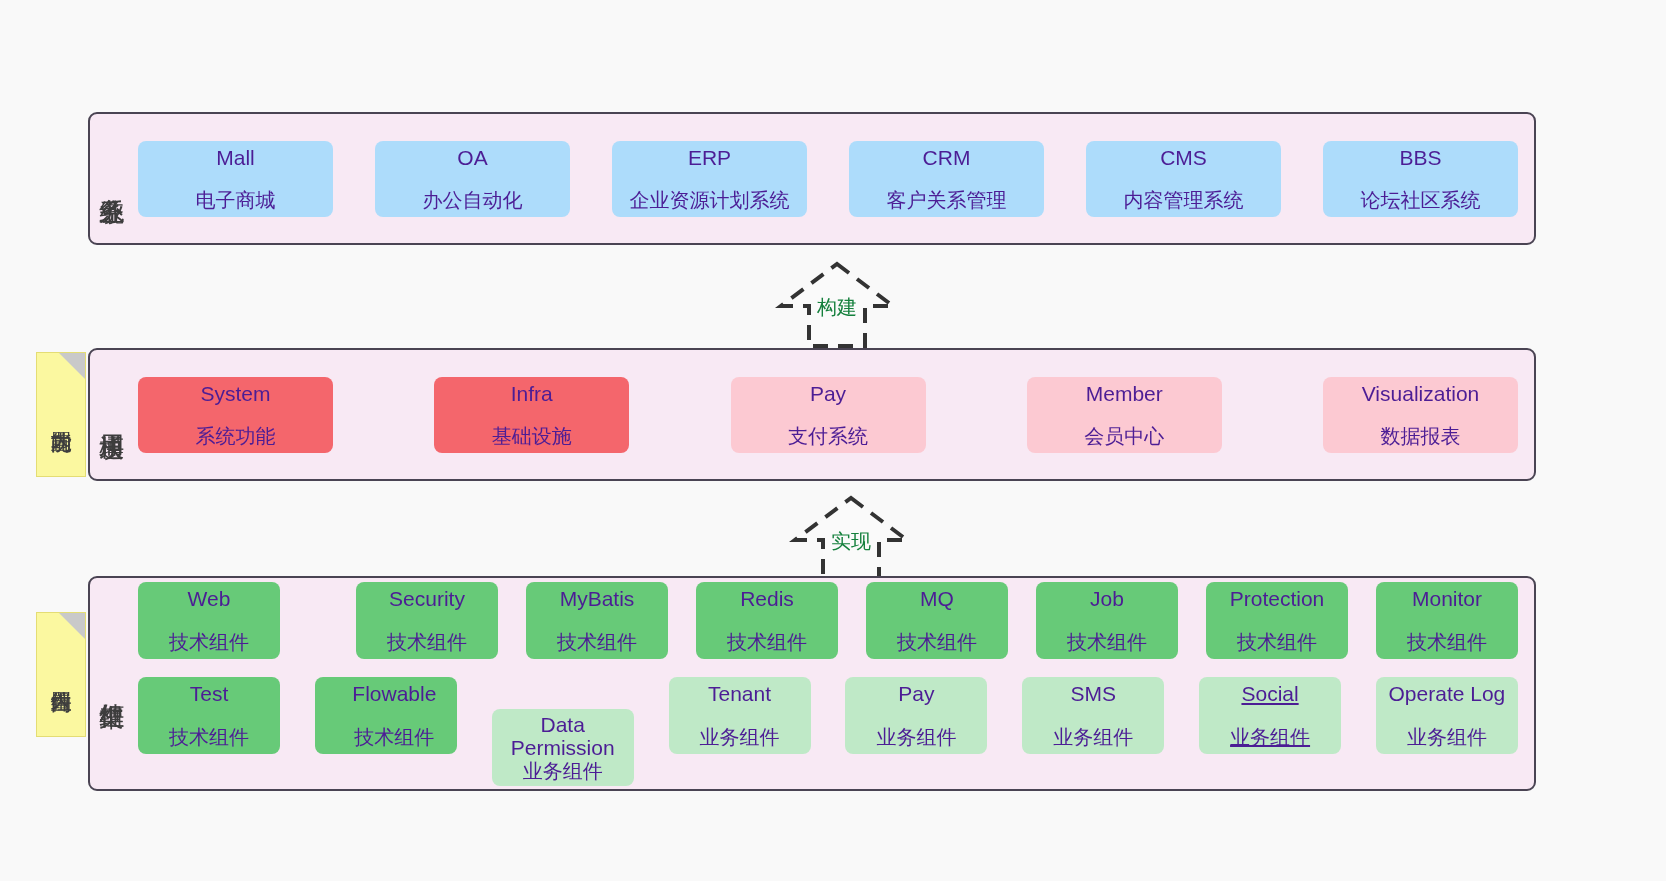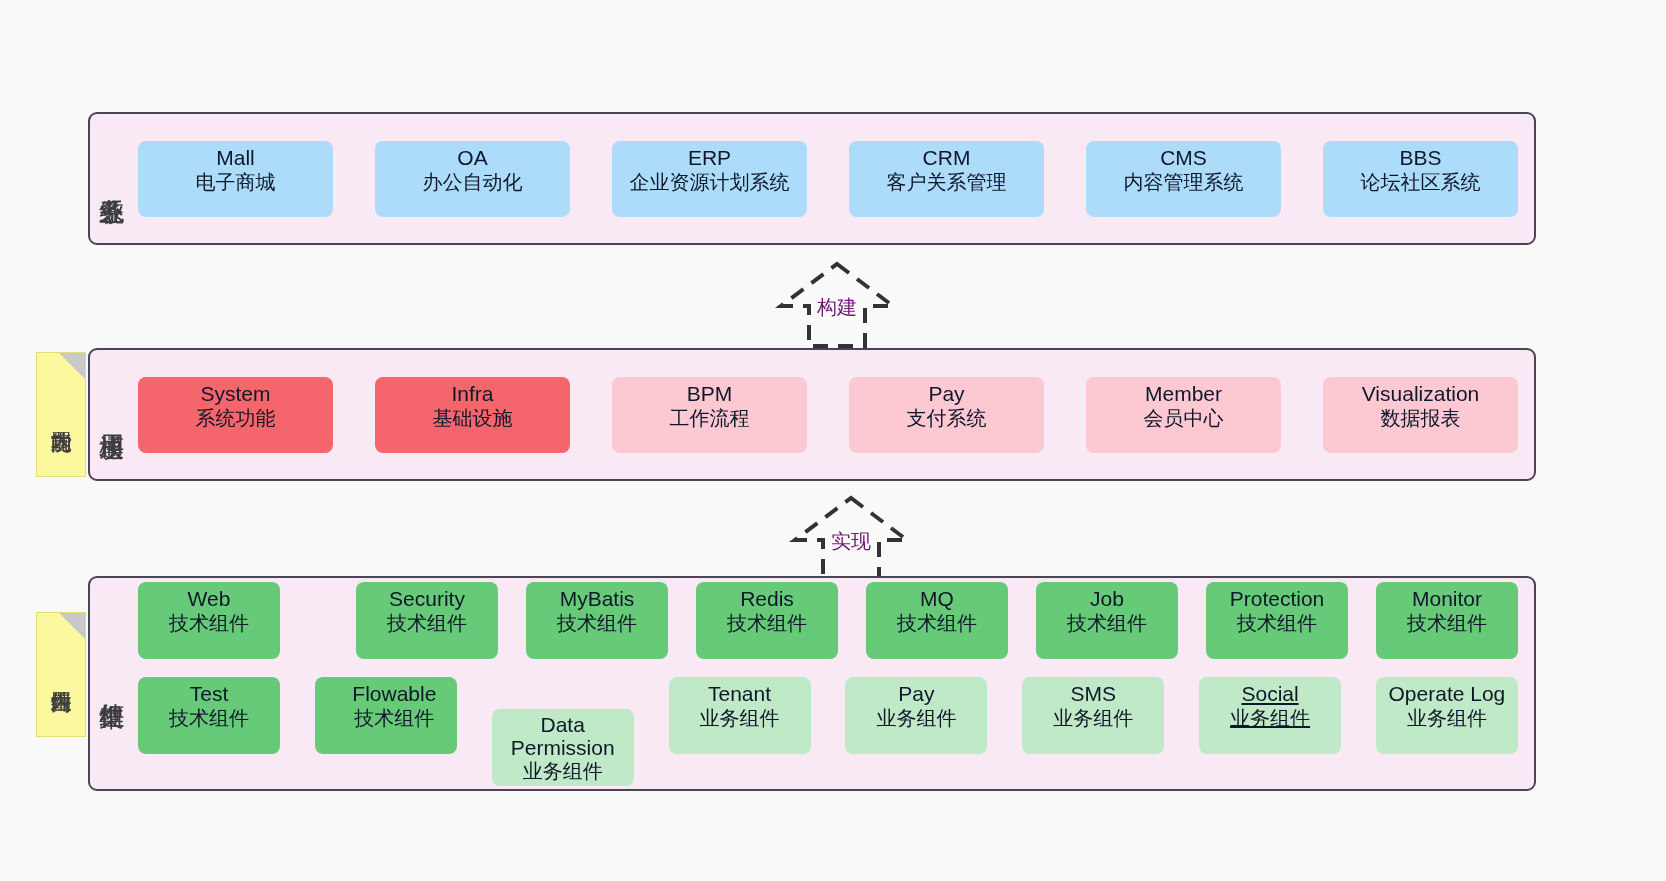--- a/index.html
+++ b/index.html
@@ -62,24 +62,24 @@
     align-items: stretch;
   }
 
   
   .node {
     box-sizing: border-box;
     border-radius: 8px;
     display: flex;
     flex-direction: column;
     align-items: center;
-    justify-content: flex-start;
+    justify-content: space-between;
     text-align: center;
     line-height: 1.22;
-    color: #0f172a;
+    color: #4c1d95;
     padding: 4px 6px;
   }
   .node .en { font-size: 21px; }
   .node .cn { font-size: 20px; }
 
   .blue   { background: #addcfb; }
   .red    { background: #f4666c; }
   .pink   { background: #fcc9d2; }
   .green  { background: #67ca78; }
   .lgreen { background: #bfe9c7; }
@@ -119,21 +119,21 @@
     height: 94px;
   }
   .arrow svg { display: block; width: 100%; height: 100%; }
   .arrow-label {
     position: absolute;
     left: 0;
     right: 0;
     top: 36px;
     text-align: center;
     font-size: 20px;
-    color: #701a75;
+    color: #15803d;
     pointer-events: none;
   }
 </style>
 </head>
 <body>
 
 <div class="canvas">
 
   <div class="layer" id="layer-business" style="left:88px; top:112px; width:1448px; height:133px;">
     <div class="layer-title">业务系统</div>
@@ -191,24 +191,20 @@
         <div class="node red" style="width:195px;height:76px;">
           <span class="en">System</span>
           <span class="cn">系统功能</span>
         </div>
 
         <div class="node red" style="width:195px;height:76px;">
           <span class="en">Infra</span>
           <span class="cn">基础设施</span>
         </div>
 
-        <div class="node pink" style="width:195px;height:76px;">
-          <span class="en">BPM</span>
-          <span class="cn">工作流程</span>
-        </div>
 
         <div class="node pink" style="width:195px;height:76px;">
           <span class="en">Pay</span>
           <span class="cn">支付系统</span>
         </div>
 
         <div class="node pink" style="width:195px;height:76px;">
           <span class="en">Member</span>
           <span class="cn">会员中心</span>
         </div>

